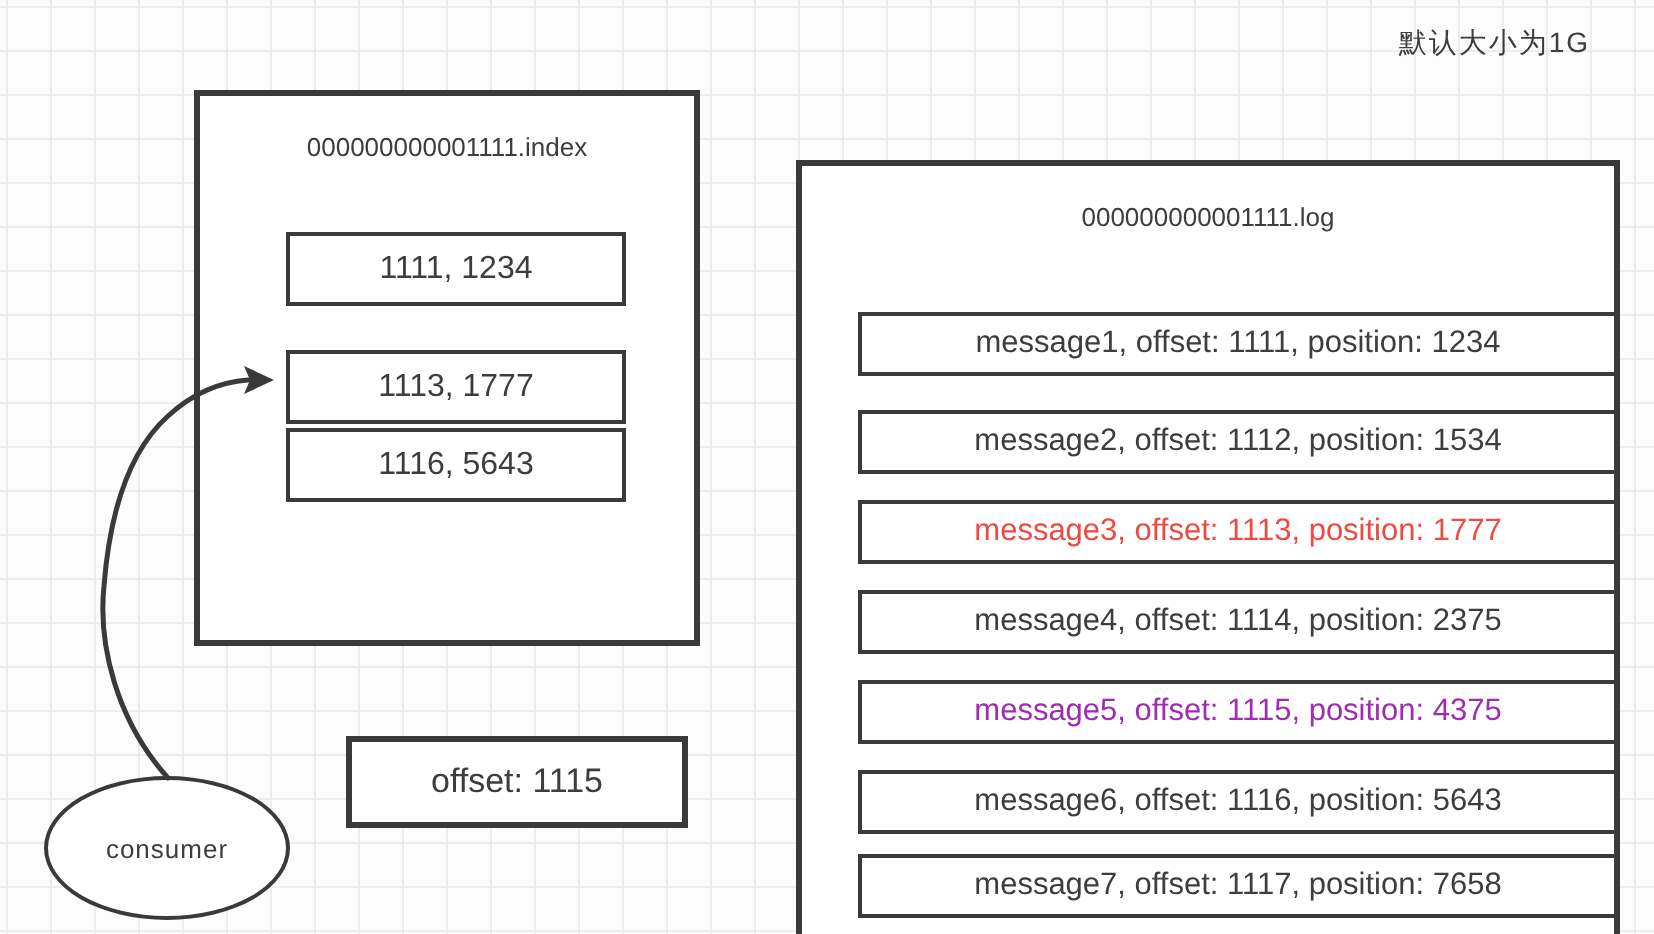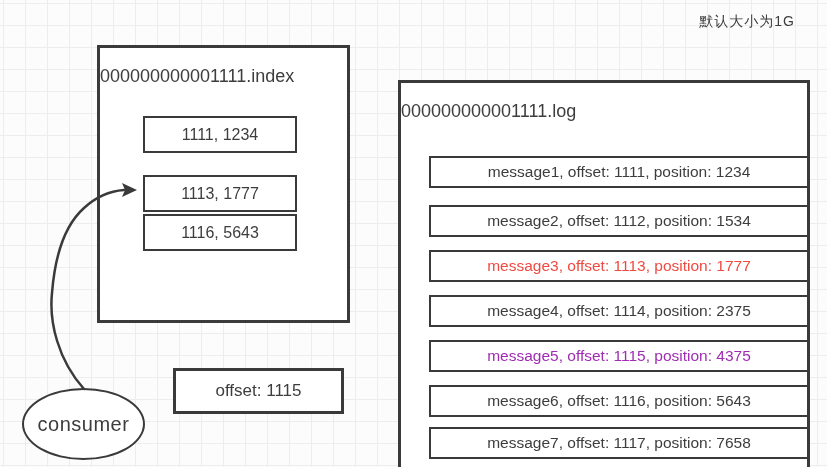--- a/index.html
+++ b/index.html
@@ -30,27 +30,28 @@
   .caption.log-cap{left:398px;top:13px;width:397px;text-align:right;font-size:14px;}
   .panel{
     position:absolute;
     background:#fff;
     border:3px solid #3a3a3a;
     box-sizing:border-box;
   }
   .panel.index-panel{left:97px;top:45px;width:253px;height:278px;}
   .panel.log-panel{left:398px;top:45px;width:412px;height:407px;margin-top:35px;}
   .filename{
-    font-size:18px;
+    text-align:center;
+    font-size:13px;
     margin-top:18px;
     white-space:nowrap;
   }
   .entry{
     position:absolute;
-    left:43px;width:154px;height:37px;
+    left:43px;width:170px;height:37px;
     border:2.5px solid #3a3a3a;
     box-sizing:border-box;
     background:#fff;
     display:flex;align-items:center;justify-content:center;
     font-size:16px;
     white-space:nowrap;
   }
   .entry.e0{top:68px;}
   .entry.e1{top:127px;}
   .entry.e2{top:166px;}
@@ -81,21 +82,21 @@
     font-size:17px;
   }
   .consumer{
     position:absolute;
     left:22px;top:388px;width:123px;height:72px;
     border:2.5px solid #3a3a3a;
     border-radius:50%;
     box-sizing:border-box;
     background:#fff;
     display:flex;align-items:center;justify-content:center;
-    font-size:20px;
+    font-size:13px;
     letter-spacing:0.5px;
   }
   svg.arrow-layer{
     position:absolute;left:0;top:0;
     pointer-events:none;
   }
 </style>
 </head>
 <body>
 

